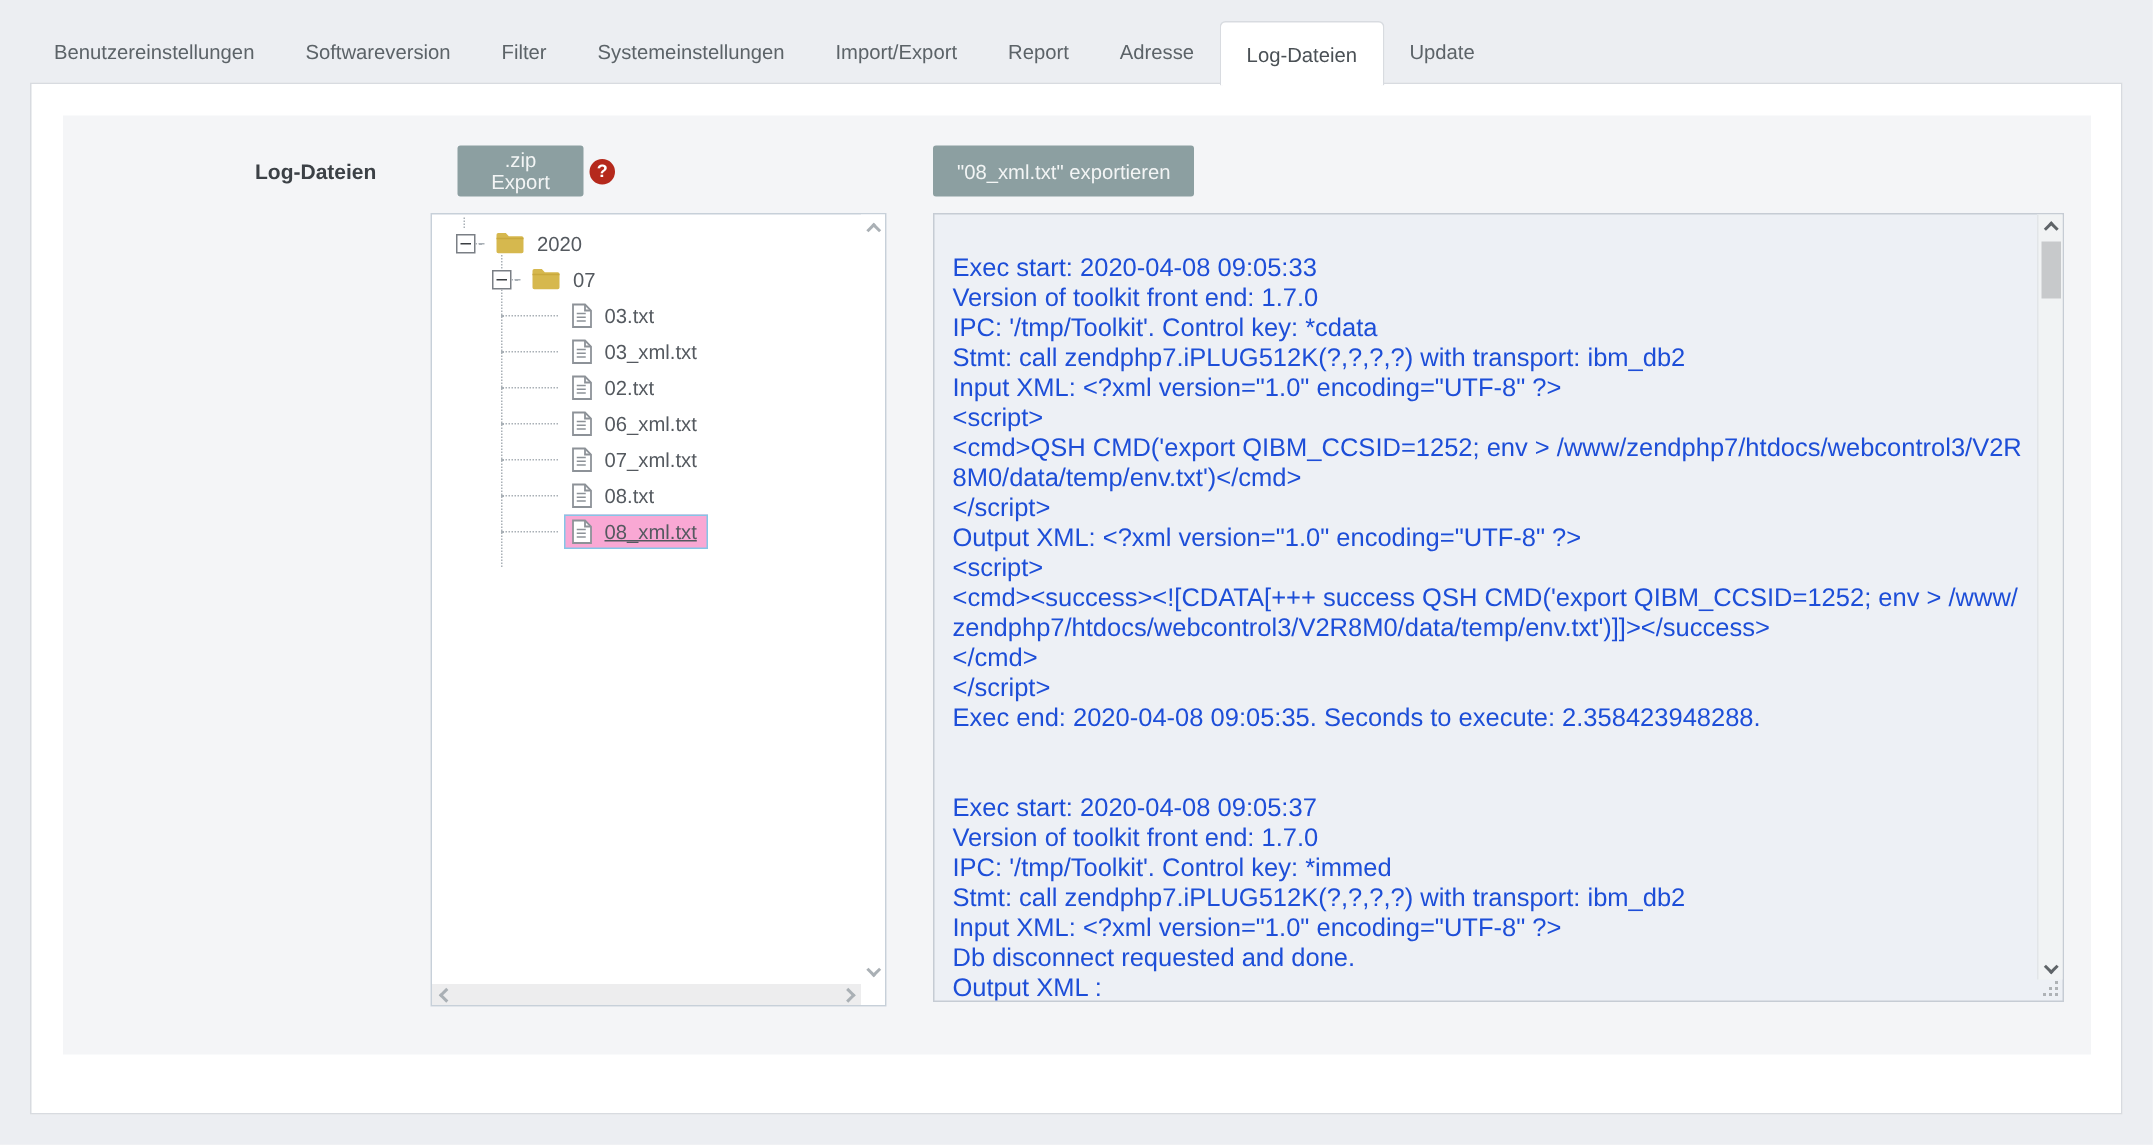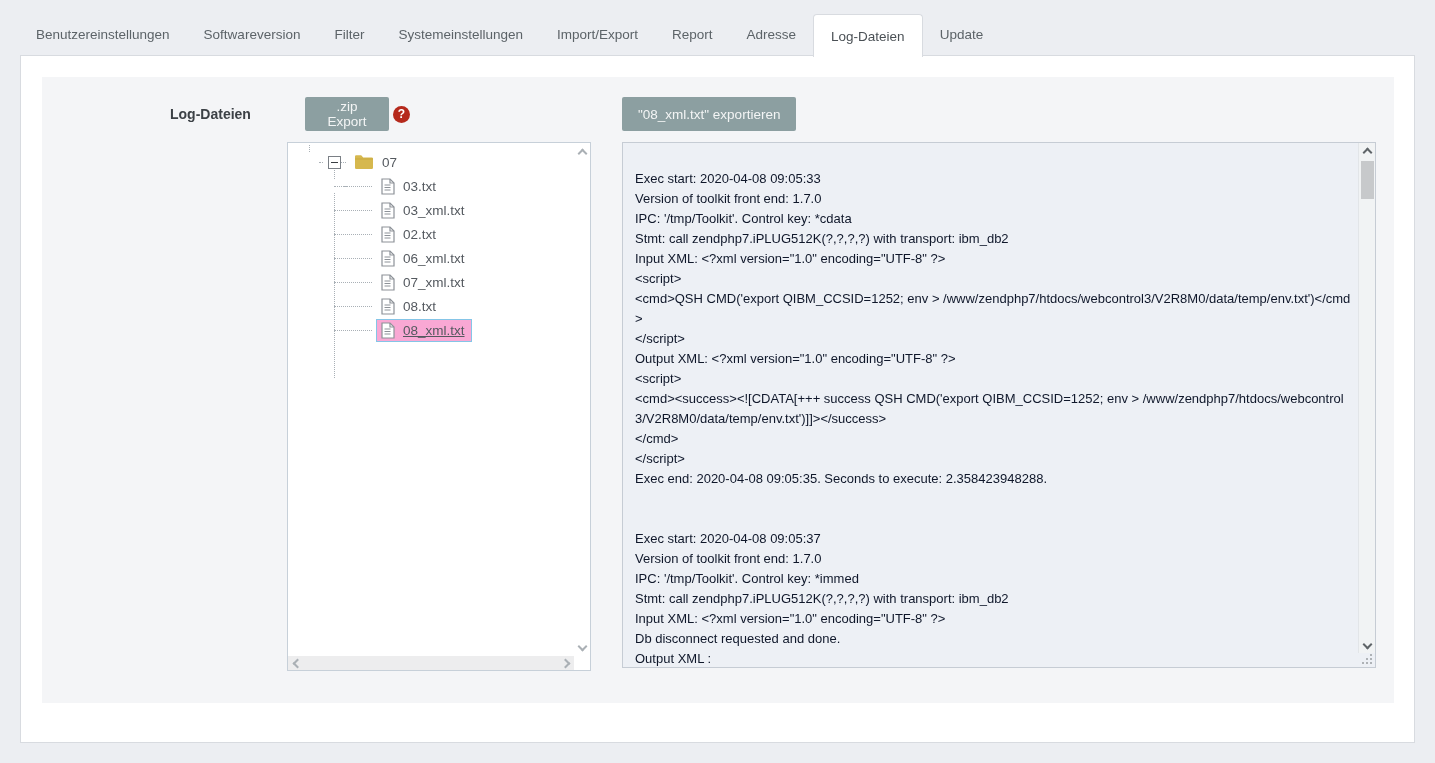--- a/index.html
+++ b/index.html
@@ -164,23 +164,23 @@
     left: 580px; top: 65px;
     width: 754px; height: 526px;
     background: #edf0f5;
     border: 1px solid #c6ccd4;
     cursor: text;
   }
   .log-text {
     position: absolute;
     left: 0; top: 0; right: 17px; bottom: 0;
     padding: 26px 6px 8px 12px;
-    font-size: 13px;
+    font-size: 17px;
     line-height: 20px;
-    color: #0f172a;
+    color: #1d4ed8;
     white-space: pre-wrap;
     word-break: break-all;
     overflow: hidden;
   }
   .log-sb {
     position: absolute;
     top: 0; right: 0; width: 17px; bottom: 14px;
     background: #f1f3f4;
     border-left: 1px solid #e2e5e8;
   }
@@ -236,20 +236,33 @@
     <div class="tree">
       <div class="tree-content">
         <div class="lines">
           <div class="stub-v" style="left:21px; top:2px;  height:7px;"></div>
           <div class="stub-h" style="left:31px; top:19px; width:4px;"></div>
           <div class="stub-v" style="left:46px; top:27px; height:9px;"></div>
           <div class="stub-h" style="left:55px; top:43px; width:4px;"></div>
           <div class="vline" style="left:46px; top:50px; height:185px;"></div>
         </div>
 
+        <div class="trow root">
+          <span class="expander"></span>
+          <span class="twig short"></span>
+          <span class="node">
+            <span>
+              <svg width="20" height="16" viewBox="0 0 20 16">
+                  <path d="M1 2.5 a1.2 1.2 0 0 1 1.2-1.2 h5 l2 2.2 h8.6 a1.2 1.2 0 0 1 1.2 1.2 v9 a1.2 1.2 0 0 1-1.2 1.2 H2.2 A1.2 1.2 0 0 1 1 13.7 Z" fill="#d6b84e"></path>
+                  <path d="M1 5 h18" stroke="#c9a93e" stroke-width="1"></path>
+                </svg>
+            </span>
+            <span>2020</span>
+          </span>
+        </div>
 
         <div class="trow sub">
           <span class="expander"></span>
           <span class="twig short"></span>
           <span class="node">
             <span>
               <svg width="20" height="16" viewBox="0 0 20 16">
                   <path d="M1 2.5 a1.2 1.2 0 0 1 1.2-1.2 h5 l2 2.2 h8.6 a1.2 1.2 0 0 1 1.2 1.2 v9 a1.2 1.2 0 0 1-1.2 1.2 H2.2 A1.2 1.2 0 0 1 1 13.7 Z" fill="#d6b84e"></path>
                   <path d="M1 5 h18" stroke="#c9a93e" stroke-width="1"></path>
                 </svg>

